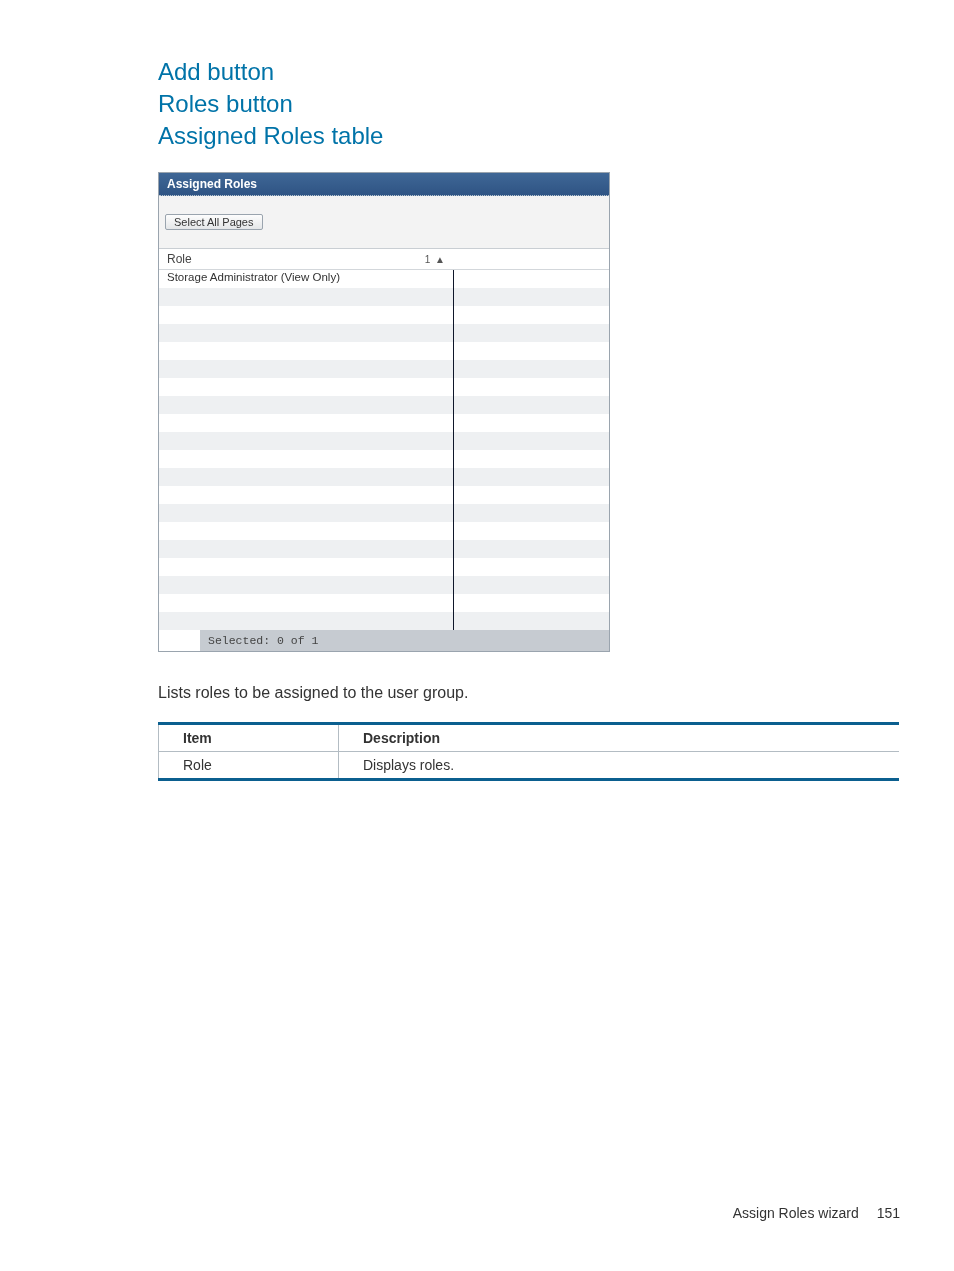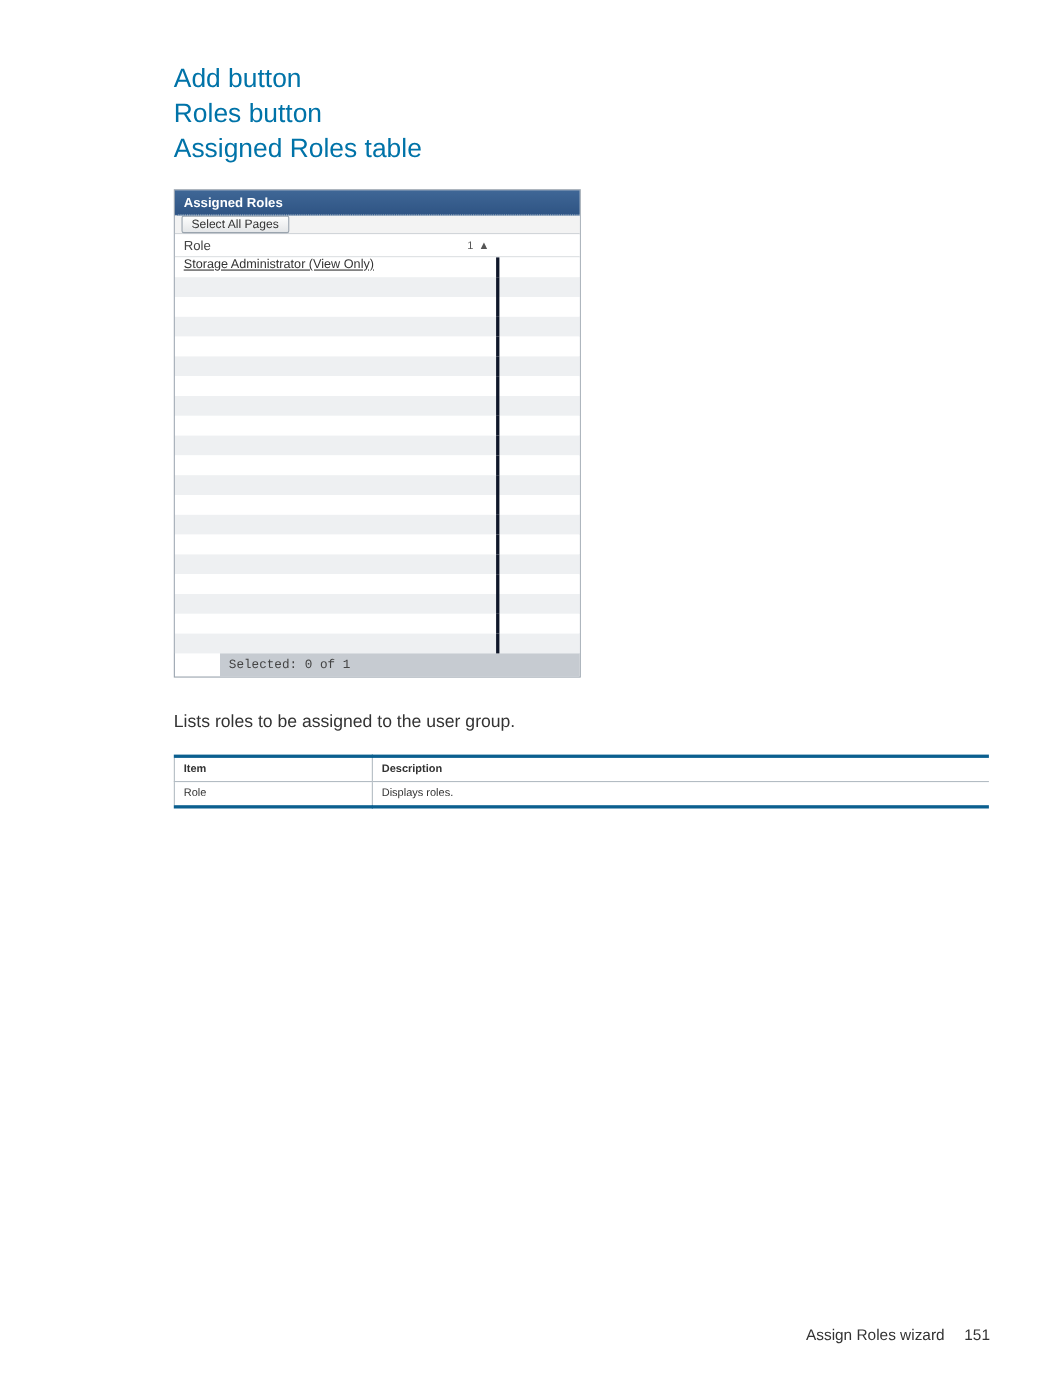--- a/index.html
+++ b/index.html
@@ -22,37 +22,37 @@
     font-weight: normal;
     margin: 0 0 4px 0;
   }
   .body-text {
     font-size: 16px;
     color: #333;
     margin: 0 0 18px 0;
     line-height: 1.35;
   }
   .panel {
-    width: 370px;
+    width: 452px;
     border: 1px solid #9aa4ae;
     margin-top: 22px;
     margin-bottom: 30px;
     font-size: 12px;
   }
   .panel-header {
     background: linear-gradient(#3f6796, #2f5484);
     color: #fff;
     font-weight: bold;
     padding: 4px 8px;
     border-bottom: 1px dotted #bac3cc;
     position: relative;
   }
   .panel-toolbar {
     background: #f3f3f3;
-    padding: 0 6px;
+    padding: 18px 6px;
     border-bottom: 1px solid #c9ced3;
   }
   .btn {
     display: inline-block;
     background: linear-gradient(#fdfdfd, #e4e6e8);
     border: 1px solid #9aa4ae;
     border-radius: 2px;
     font-size: 11px;
     padding: 1px 8px;
     color: #333;
@@ -85,44 +85,43 @@
     display: flex;
     height: 18px;
   }
   .row-even { background: #fff; }
   .row-odd { background: #eef0f2; }
   .cell-role {
     flex: 0 0 295px;
     padding: 1px 8px;
     font-size: 11.5px;
     color: #333;
-    border-right: 3px solid #0f172a;
+    border-right: 1px solid #0f172a;
     white-space: nowrap;
-    text-decoration: underline;
   }
   .cell-extra { flex: 1; }
   .panel-footer {
     background: #c6cbd1;
     color: #444;
     font-size: 11.5px;
     padding: 4px 8px;
     font-family: "Courier New", monospace;
     margin-left: 41px;
   }
   .desc-table {
     width: 741px;
     border-collapse: collapse;
     margin-top: 10px;
     border-top: 3px solid #0b5f8f;
     border-bottom: 3px solid #0b5f8f;
   }
   .desc-table th, .desc-table td {
     text-align: left;
-    font-size: 10px;
-    padding: 5px 8px;
+    font-size: 14px;
+    padding: 5px 24px;
     border-left: 1px solid #b3bcc3;
   }
   .desc-table th {
     font-weight: bold;
     border-bottom: 1px solid #b3bcc3;
   }
   .desc-table .col-item { width: 180px; }
   .page-footer {
     position: absolute;
     bottom: 50px;

